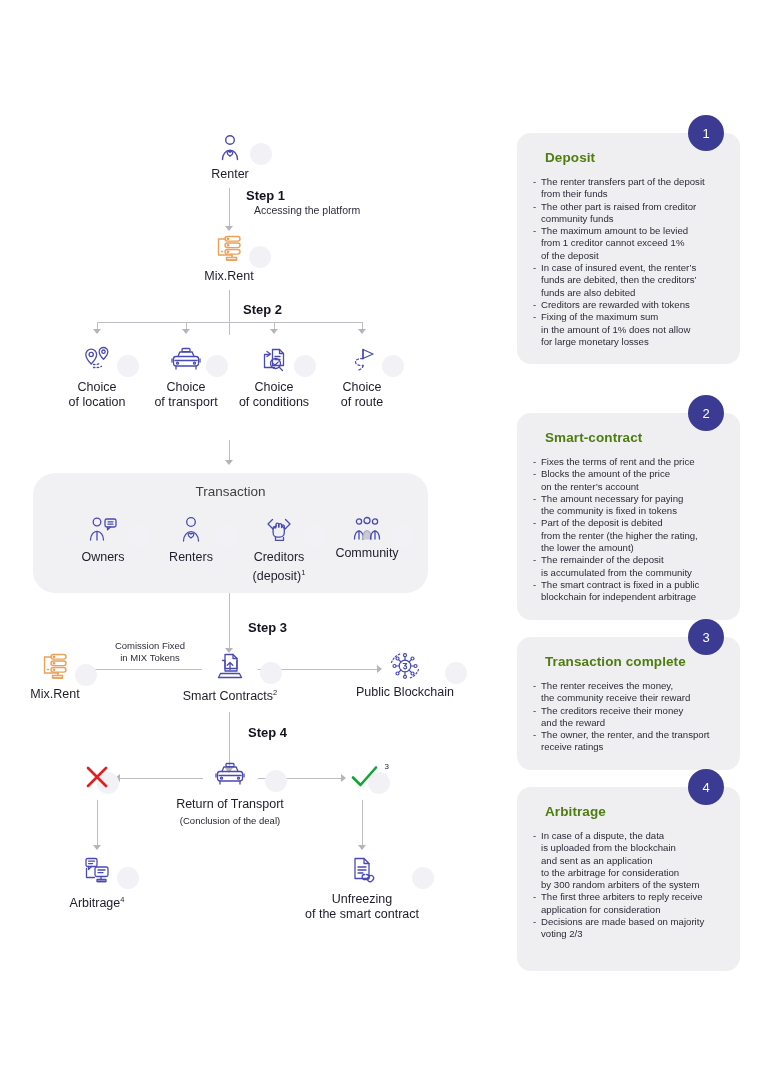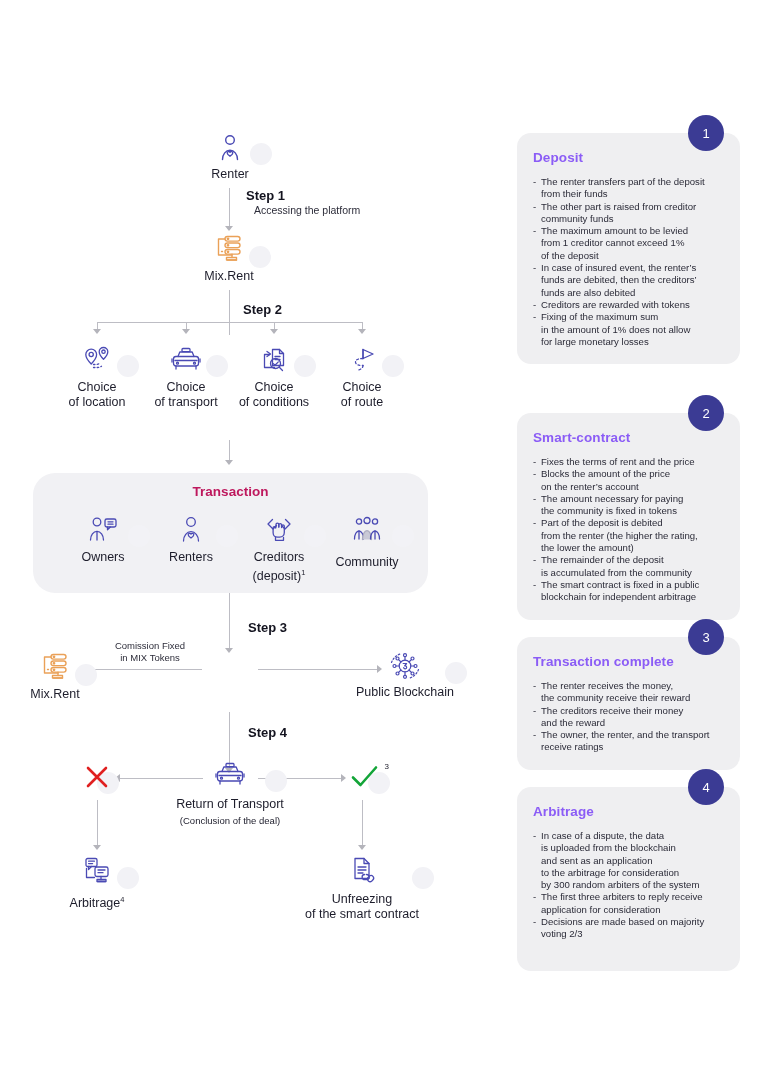--- a/index.html
+++ b/index.html
@@ -44,31 +44,31 @@
     border-left:5px solid #b4b4bb;}
   .edge-cap{position:absolute;font-size:9.5px;line-height:12px;color:#2d2d3a;text-align:center;white-space:nowrap;}
 
   
   .tx-box{
     position:absolute;left:33px;top:473px;width:395px;height:120px;
     background:#f1f1f4;border-radius:22px;
   }
   .tx-title{
     position:absolute;left:0;right:0;top:11px;text-align:center;
-    font-size:13.5px;font-weight:bold;color:#be185d;
+    font-size:13.5px;font-weight:normal;color:#404040;
   }
 
   
   .panel{
     position:absolute;left:517px;width:223px;
     background:#efeff1;border-radius:14px;
     box-sizing:border-box;padding:17px 14px 16px 16px;
   }
   .panel h3{
-    margin:0 0 11px 0;font-size:13.5px;font-weight:bold;color:#8b5cf6;letter-spacing:.1px;
+    margin:0 0 11px 12px;font-size:13.5px;font-weight:bold;color:#4d7c0f;letter-spacing:.1px;
   }
   .panel ul{margin:0;padding:0;list-style:none;}
   .panel li{
     position:relative;font-size:9.6px;line-height:12.3px;color:#2b2b38;
     padding-left:8px;margin-bottom:0px;white-space:pre-line;
   }
   .panel li::before{content:"-";position:absolute;left:0;top:0;color:#2b2b38;}
   .badge{
     position:absolute;width:36px;height:36px;border-radius:50%;
     background:#3b3b94;color:#fff;font-size:13px;
@@ -241,21 +241,21 @@
         <svg width="30" height="28" viewBox="0 0 30 28" fill="none" stroke="#4a4ab4" stroke-width="1.3" stroke-linecap="round" stroke-linejoin="round">
           <circle cx="7" cy="5.5" r="2.6"></circle>
           <circle cx="15" cy="4.5" r="3"></circle>
           <circle cx="23" cy="5.5" r="2.6"></circle>
           <path d="M2.5 23c0-4.6 2-8 4.5-8s4.5 3.4 4.5 8"></path>
           <path d="M10.5 23.5c0-5 2-8.8 4.5-8.8s4.5 3.8 4.5 8.8" fill="#c9c9d6" stroke="#a9a9bd"></path>
           <path d="M18.5 23c0-4.6 2-8 4.5-8s4.5 3.4 4.5 8"></path>
           <path d="M7 15v8M23 15v8"></path>
         </svg>
       </div>
-      <div class="lbl" style="margin-top:10px;">Community</div>
+      <div class="lbl" style="margin-top:1px;">Community</div>
     </div>
   </div>
 
   <div class="vline" style="left:229px;top:593px;height:58px;"></div>
   <div class="arrow-d" style="left:225px;top:648px;"></div>
   <div class="step" style="left:248px;top:620px;">Step 3</div>
 
   <div class="hline" style="left:83px;top:669px;width:119px;"></div>
   <div class="arrow-l" style="left:79px;top:665px;"></div>
   <div class="hline" style="left:258px;top:669px;width:120px;"></div>
@@ -274,20 +274,32 @@
         <circle cx="15" cy="5.8" r=".7" fill="#eaa158"></circle>
         <circle cx="15" cy="12.3" r=".7" fill="#eaa158"></circle>
         <circle cx="15" cy="18.8" r=".7" fill="#eaa158"></circle>
         <path d="M19 21.1v3.4M14.5 27h9"></path>
         <path d="M13.5 24.5h10v2.5h-10z"></path>
       </svg>
     </div>
     <div class="lbl" style="margin-top:3px;">Mix.Rent</div>
   </div>
 
+  <div class="node" style="left:180px;top:650px;width:100px;">
+    <div class="icon-wrap" style="height:32px;">
+      <svg width="30" height="30" viewBox="0 0 30 30" fill="none" stroke="#4a4ab4" stroke-width="1.3" stroke-linecap="round" stroke-linejoin="round">
+        <path d="M10 3.5h8l4 4v10H10z"></path>
+        <path d="M18 3.5v4h4"></path>
+        <path d="M7.5 9.5h2.5v10.5h12V9.5"></path>
+        <path d="M15 18.5v-7M12.2 14.3 15 11.5l2.8 2.8"></path>
+        <path d="M5.5 22.5h19l2 4h-23z"></path>
+      </svg>
+    </div>
+    <div class="lbl" style="margin-top:3px;"><span>Smart Contracts</span><span class="sup">2</span></div>
+  </div>
 
   <div class="node" style="left:345px;top:650px;width:120px;">
     <div class="icon-wrap" style="height:32px;">
       <svg width="32" height="30" viewBox="0 0 32 30" fill="none" stroke="#4a4ab4" stroke-width="1.2" stroke-linecap="round" stroke-linejoin="round">
         <circle cx="16" cy="15" r="5.8"></circle>
         <path d="M14.2 12.5h3.4l-2 2.4h.6a1.5 1.5 0 1 1-1.5 1.7"></path>
         <circle cx="16" cy="4.2" r="1.5"></circle>
           <circle cx="16" cy="25.8" r="1.5"></circle>
         <circle cx="5.5" cy="15" r="1.5"></circle>
           <circle cx="26.5" cy="15" r="1.5"></circle>

